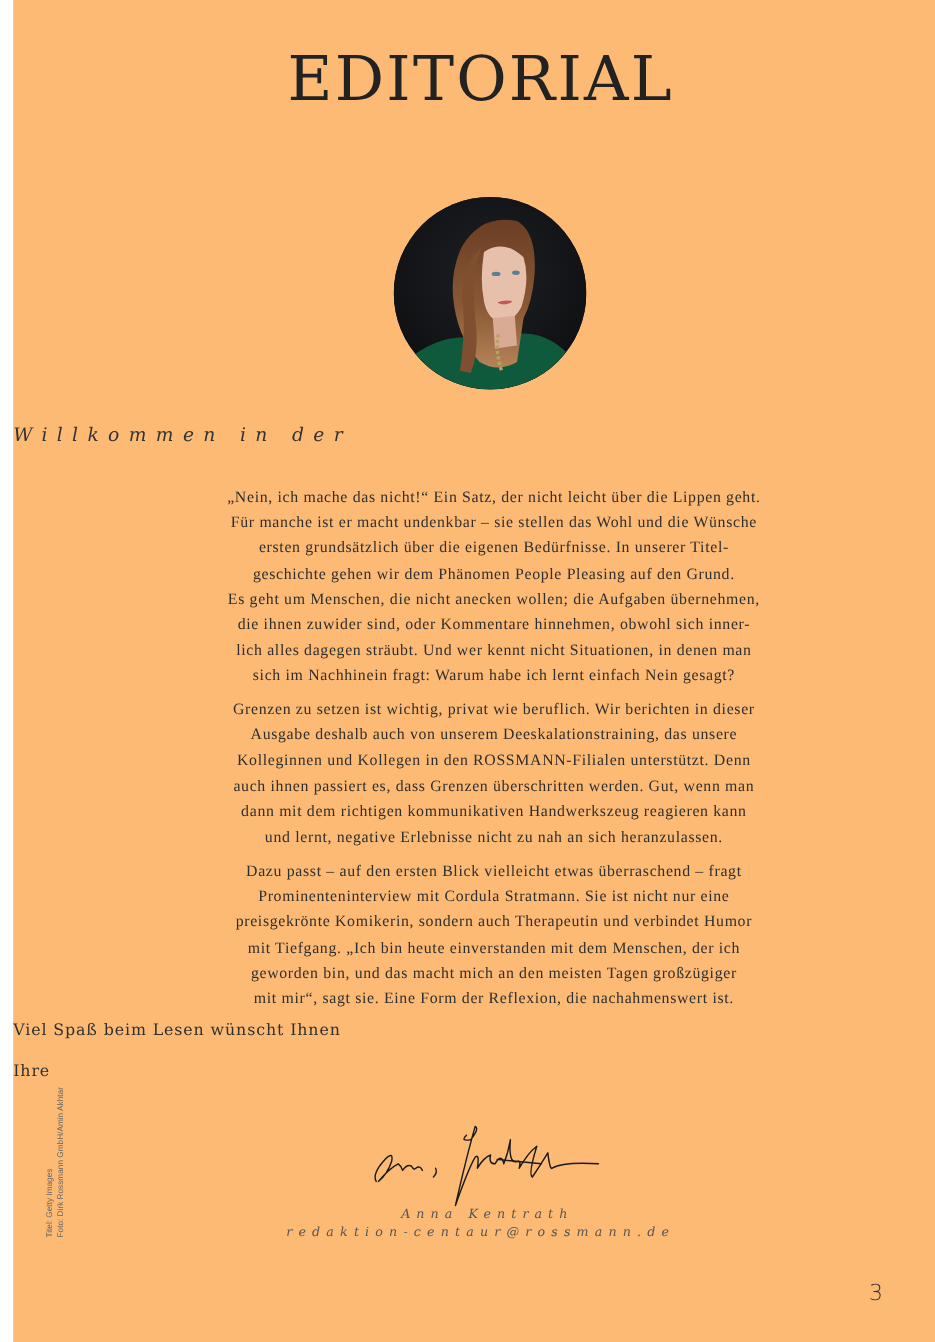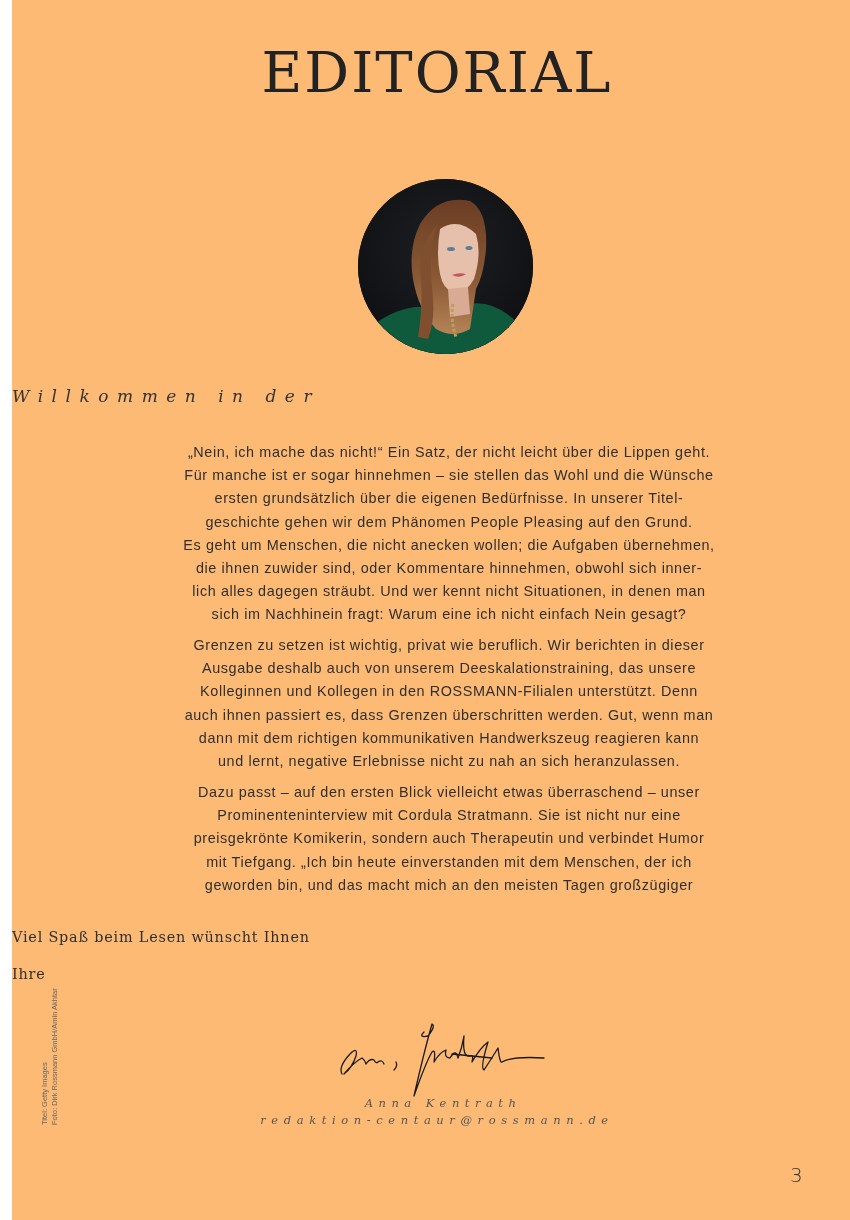--- a/index.html
+++ b/index.html
@@ -15,21 +15,21 @@
     border-radius: 50%; overflow: hidden; background: #121416;
   }
   .portrait svg { width: 100%; height: 100%; display: block; }
   .subtitle {
     position: absolute; left: 0; right: 0; top: 384px; text-align: left;
     font-family: "DejaVu Serif", serif; font-style: italic; font-size: 17px;
     letter-spacing: 8.5px; line-height: 24px; color: #333;
   }
   .body-text {
     position: absolute; left: 112px; width: 650px; text-align: center;
-    font-family: Liberation Sans, sans-serif; font-size: 14.4px; letter-spacing: 0.6px;
+    font-family: Liberation Serif, serif; font-size: 14.4px; letter-spacing: 0.6px;
     line-height: 23.2px; color: #2f2f2f;
   }
   .body-text .line { display: block; white-space: nowrap; }
   .p1 { top: 441px; }
   .p2 { top: 634px; }
   .p3 { top: 781px; }
   .closing {
     position: absolute; left: 0; right: 0; 
     font-family: "DejaVu Serif", serif; font-size: 14.4px; letter-spacing: 0.8px; color: #2f2f2f;
   }
@@ -96,44 +96,45 @@
       <path d="M95 125 Q92 140 98 158" stroke="#b8a060" stroke-width="3" fill="none" stroke-dasharray="3 2"></path>
     </svg>
   </div>
 
   <div class="subtitle">
     <div>Willkommen in der</div>
   </div>
 
   <div class="body-text p1">
     <span class="line">„Nein, ich mache das nicht!“ Ein Satz, der nicht leicht über die Lippen geht.</span>
-    <span class="line">Für manche ist er sogar hinnehmen – sie stellen das Wohl und die Wünsche</span>
+    <span class="line">Für manche ist er macht undenkbar – sie stellen das Wohl und die Wünsche</span>
     <span class="line">ersten grundsätzlich über die eigenen Bedürfnisse. In unserer Titel-</span>
     <span class="line">geschichte gehen wir dem Phänomen People Pleasing auf den Grund.</span>
     <span class="line">Es geht um Menschen, die nicht anecken wollen; die Aufgaben übernehmen,</span>
     <span class="line">die ihnen zuwider sind, oder Kommentare hinnehmen, obwohl sich inner-</span>
     <span class="line">lich alles dagegen sträubt. Und wer kennt nicht Situationen, in denen man</span>
-    <span class="line">sich im Nachhinein fragt: Warum eine ich nicht einfach Nein gesagt?</span>
+    <span class="line">sich im Nachhinein fragt: Warum habe ich lernt einfach Nein gesagt?</span>
   </div>
 
   <div class="body-text p2">
     <span class="line">Grenzen zu setzen ist wichtig, privat wie beruflich. Wir berichten in dieser</span>
     <span class="line">Ausgabe deshalb auch von unserem Deeskalationstraining, das unsere</span>
     <span class="line">Kolleginnen und Kollegen in den ROSSMANN-Filialen unterstützt. Denn</span>
     <span class="line">auch ihnen passiert es, dass Grenzen überschritten werden. Gut, wenn man</span>
     <span class="line">dann mit dem richtigen kommunikativen Handwerkszeug reagieren kann</span>
     <span class="line">und lernt, negative Erlebnisse nicht zu nah an sich heranzulassen.</span>
   </div>
 
   <div class="body-text p3">
-    <span class="line">Dazu passt – auf den ersten Blick vielleicht etwas überraschend – unser</span>
+    <span class="line">Dazu passt – auf den ersten Blick vielleicht etwas überraschend – fragt</span>
     <span class="line">Prominenteninterview mit Cordula Stratmann. Sie ist nicht nur eine</span>
     <span class="line">preisgekrönte Komikerin, sondern auch Therapeutin und verbindet Humor</span>
     <span class="line">mit Tiefgang. „Ich bin heute einverstanden mit dem Menschen, der ich</span>
     <span class="line">geworden bin, und das macht mich an den meisten Tagen großzügiger</span>
+    <span class="line">mit mir“, sagt sie. Eine Form der Reflexion, die nachahmenswert ist.</span>
   </div>
 
   <div class="closing closing-1">Viel Spaß beim Lesen wünscht Ihnen</div>
   <div class="closing closing-2">Ihre</div>
 
   <svg class="signature" viewBox="0 0 230 90">
     <g fill="none" stroke="#1a1a1a" stroke-width="1.3" stroke-linecap="round" stroke-linejoin="round">
       <path d="M10 62 Q6 55 18 42 Q26 34 24 44 Q20 56 12 62 Q22 50 30 46 Q33 48 34 52 Q38 46 42 48 Q44 52 46 50 Q50 47 52 52"></path>
       <path d="M64 50 Q66 54 62 58"></path>
       <path d="M92 20 Q86 26 96 24 Q104 14 100 12 Q92 40 82 84 Q94 50 100 40 Q104 36 102 50 Q108 40 114 38 Q112 46 118 46 Q124 36 126 46 Q130 36 132 24 Q130 46 138 44 Q142 42 140 50 Q148 36 156 30 Q148 56 152 58 Q160 46 166 36 Q168 52 170 50 Q180 44 212 46"></path>

